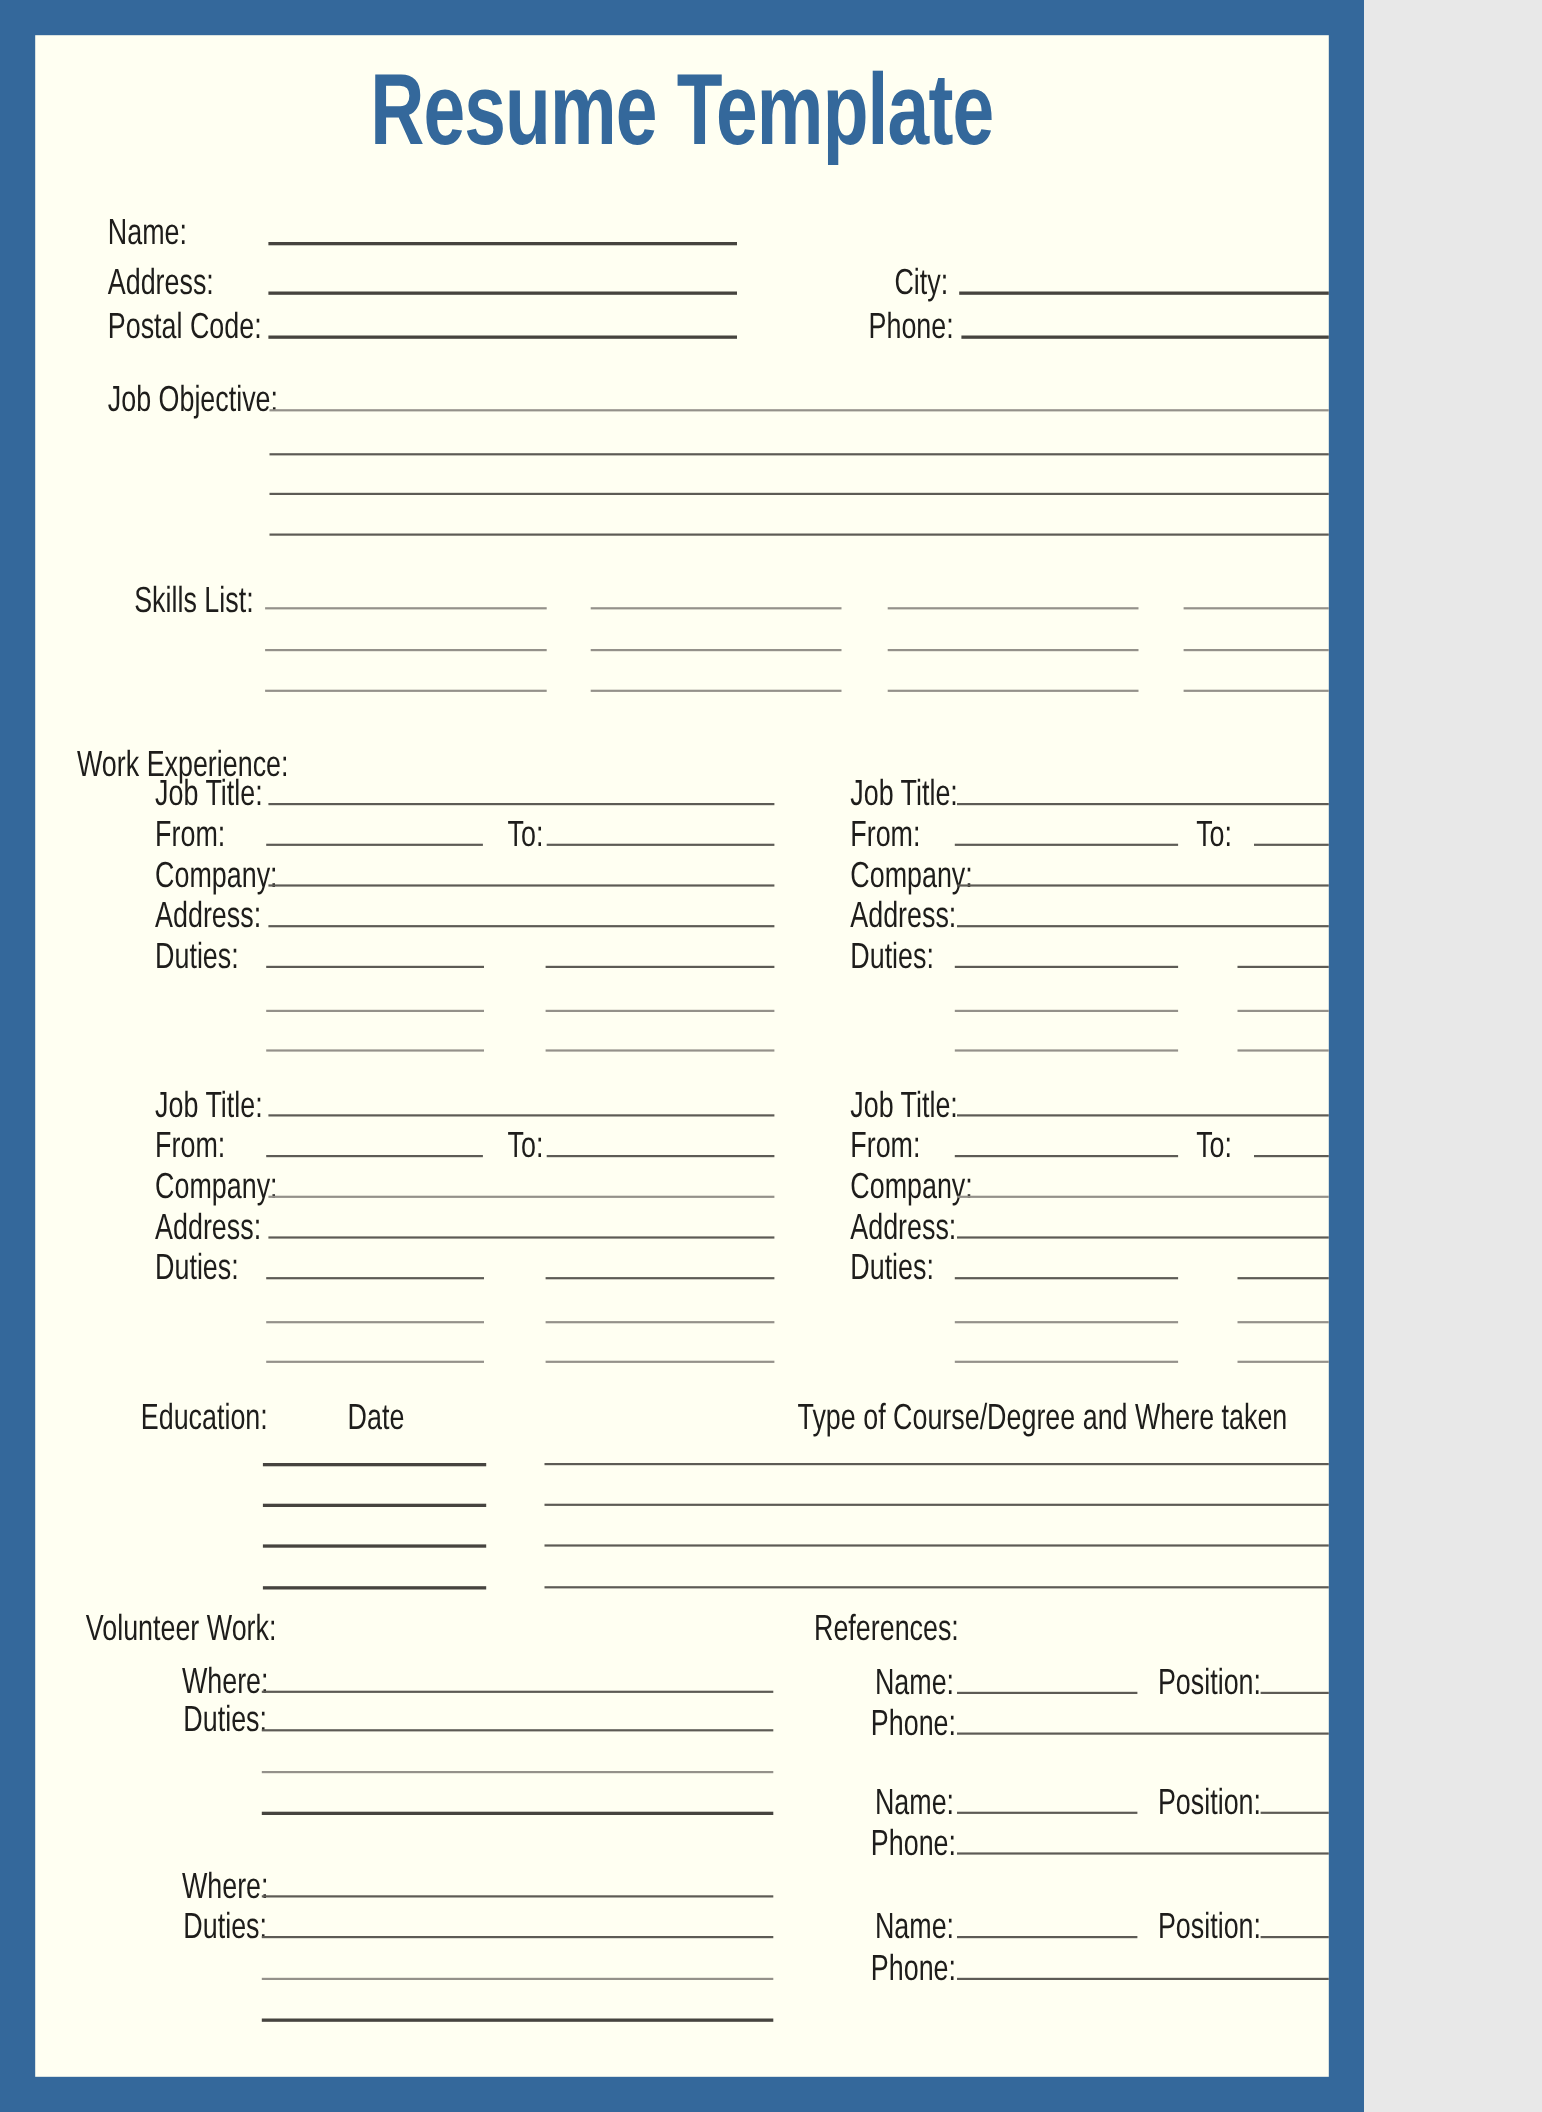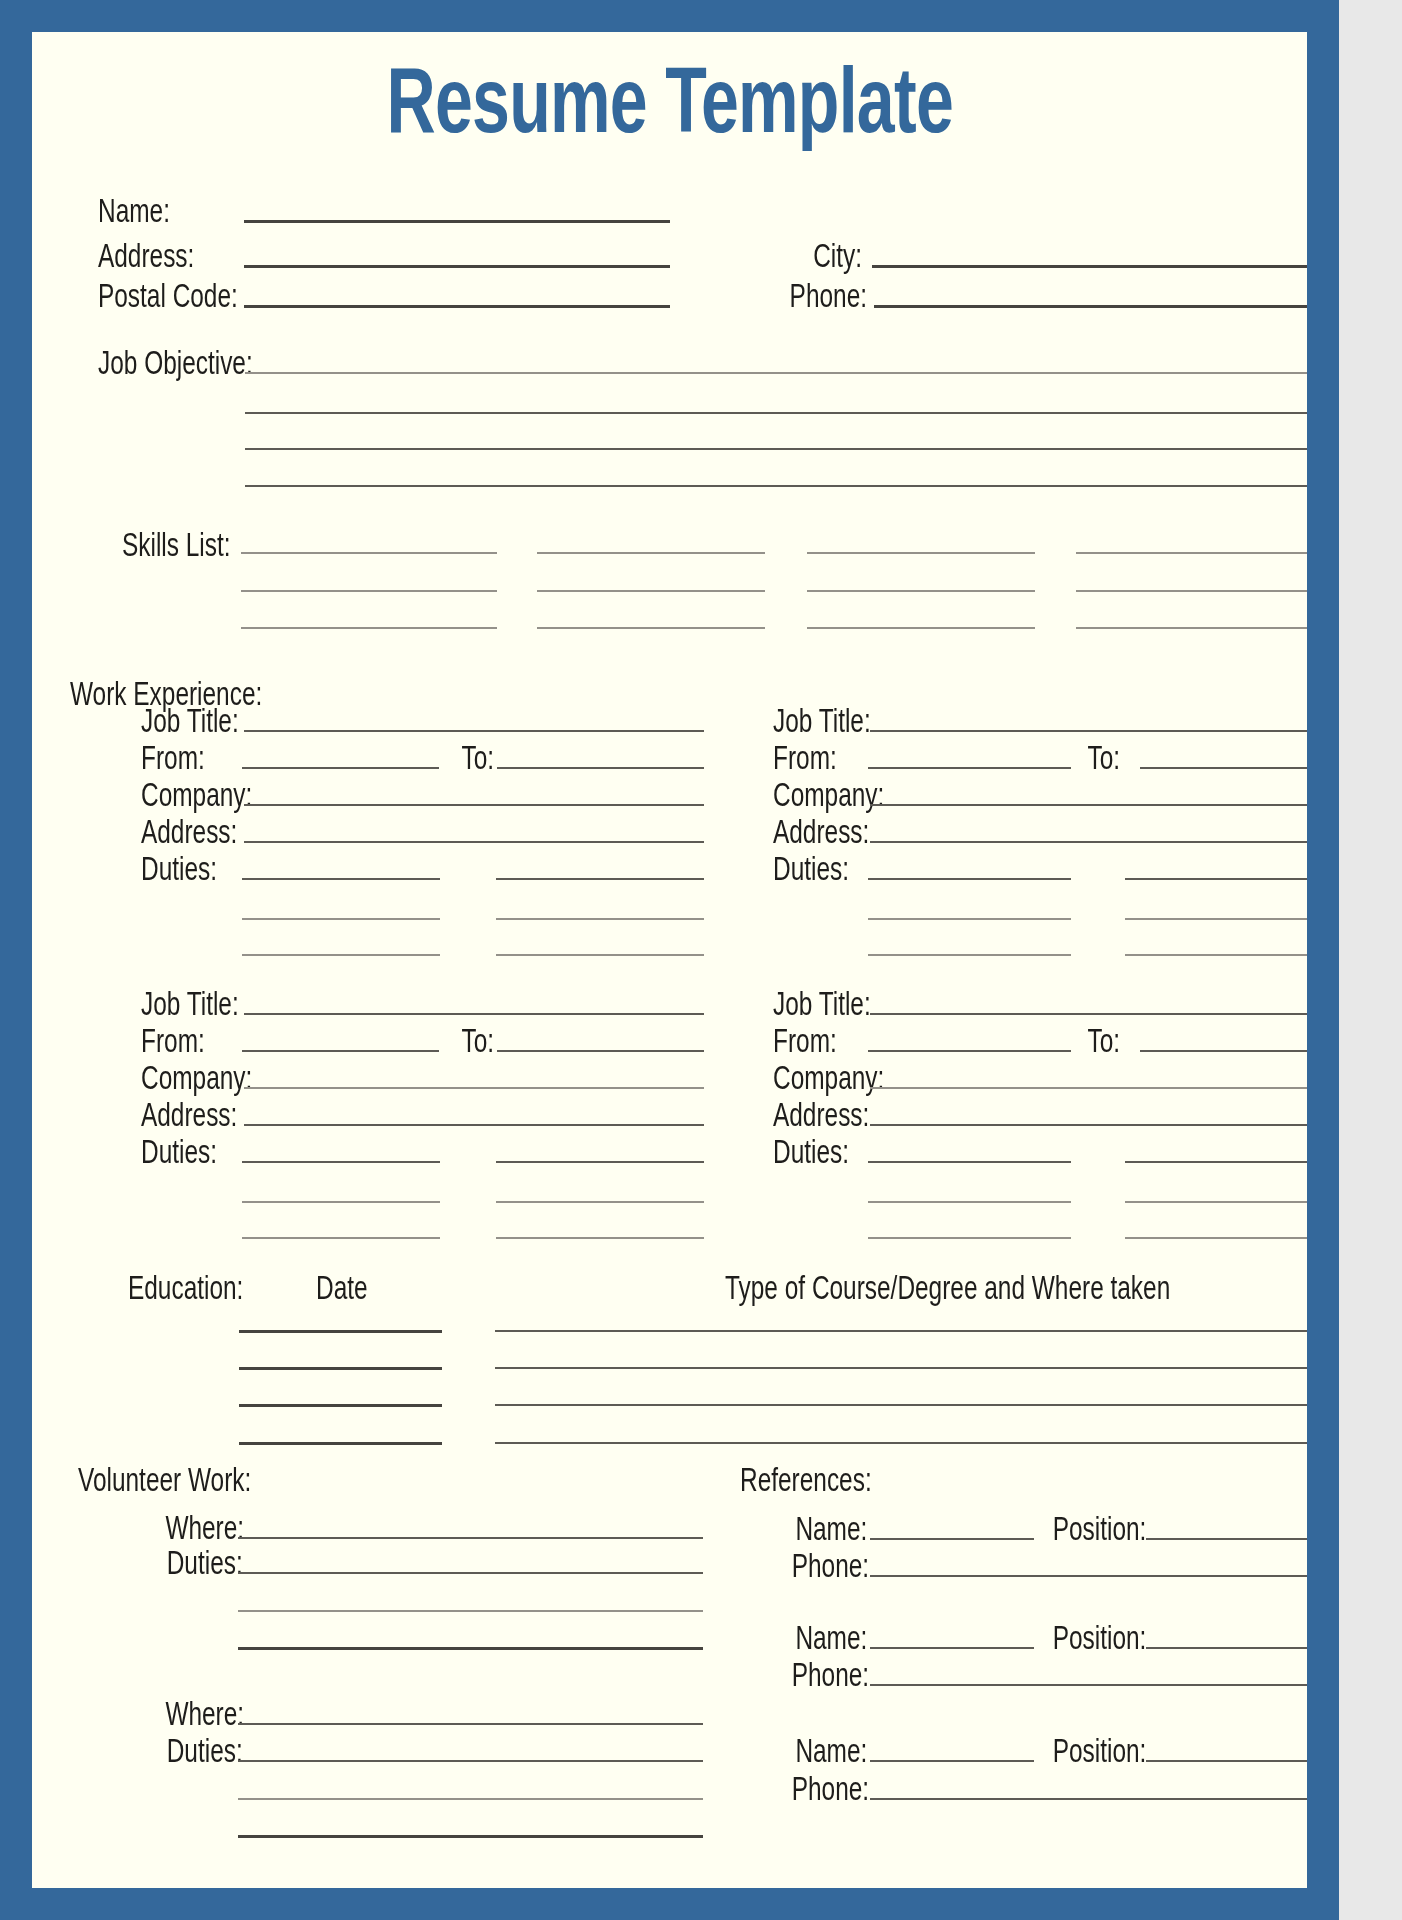--- a/index.html
+++ b/index.html
@@ -1,17 +1,17 @@
 <!DOCTYPE html>
 <html><head>
 <meta charset="utf-8">
 <style>
   html,body{margin:0;padding:0;background:#e8e8e8;}
   .page{
-    position:relative;width:1339px;height:1920px;box-sizing:border-box;
+    position:relative;width:1240px;height:1920px;box-sizing:border-box;
     background:#34689B;padding:32px;
   }
   .sheet{
     position:relative;width:100%;height:100%;background:#FFFFF2;
     font-family:"Liberation Sans",sans-serif;color:#1e1d1b;overflow:hidden;
     font-stretch:condensed;
   }
   .title{
     position:absolute;top:16px;left:0;right:0;margin:0;text-align:center;
     font-size:92px;font-weight:bold;color:#34689B;letter-spacing:-1px;

